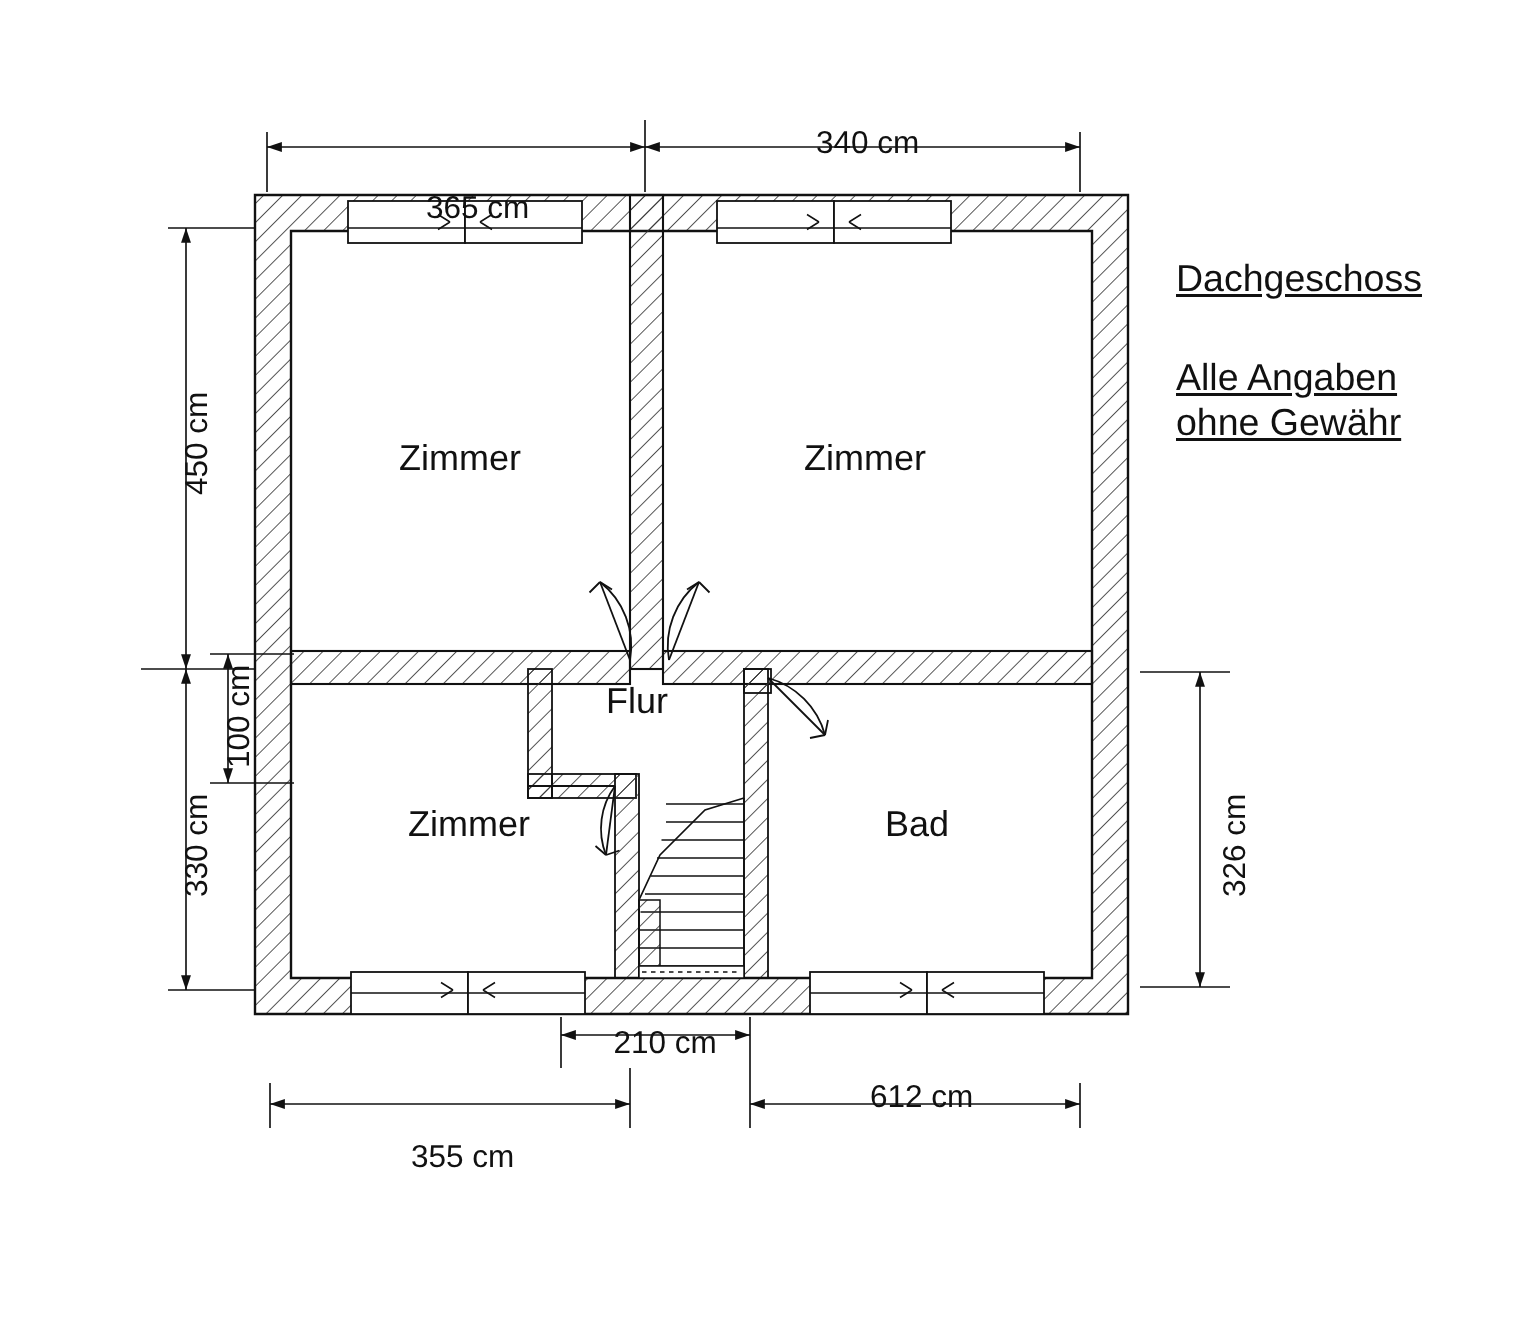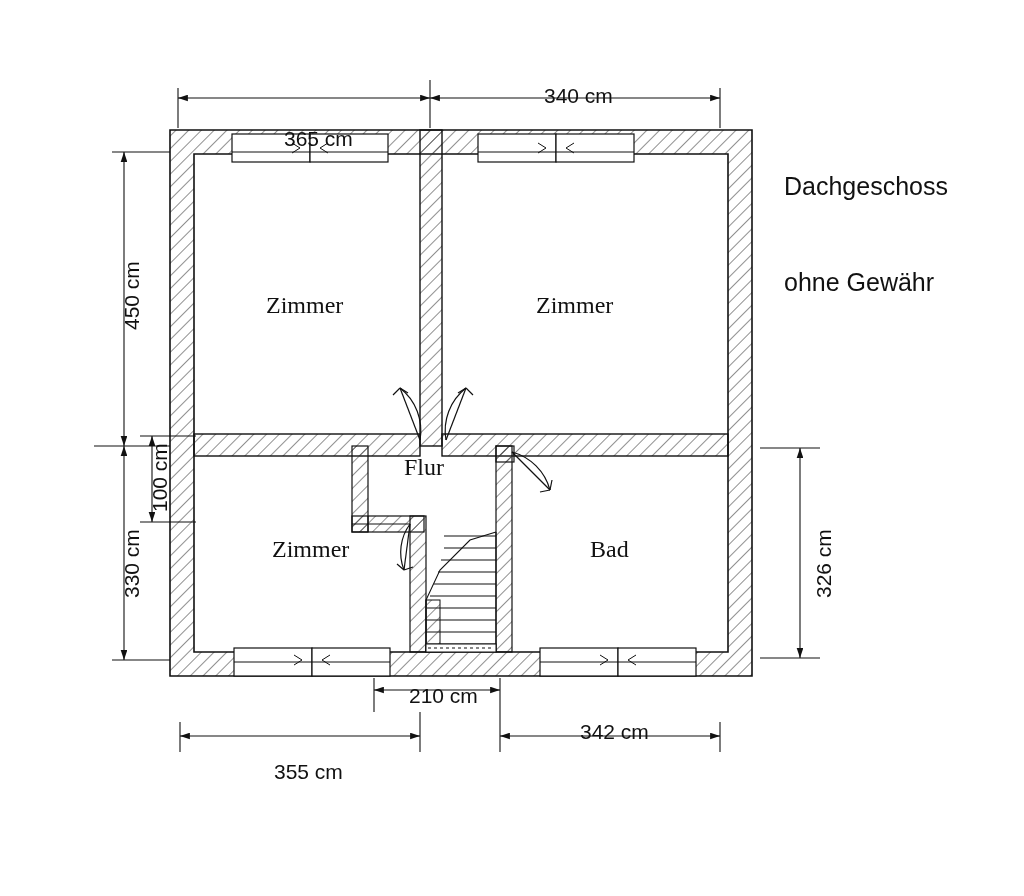--- a/index.html
+++ b/index.html
@@ -26,34 +26,35 @@
     left: 0; top: 0;
     width: 1024px;
     height: 896px;
   }
   .annot {
     position: absolute;
     font-family: "Liberation Sans", sans-serif;
     font-size: 23px;
     color: #111;
     white-space: nowrap;
+    text-decoration: underline;
   }
   .dim-label {
     position: absolute;
     font-family: "Liberation Sans", sans-serif;
     font-size: 21px;
     color: #111;
     white-space: nowrap;
   }
   .dim-label.vert {
     transform-origin: 0 0;
   }
   .room-label {
     position: absolute;
-    font-family: Liberation Serif, serif;
+    font-family: Liberation Sans, sans-serif;
     font-size: 24px;
     color: #111;
     white-space: nowrap;
   }
 </style>
 </head>
 <body>
 
 <div id="stage">
 
@@ -222,18 +223,19 @@
   <div class="dim-label" style="left:284px; top:84px;margin-top:43px;">365 cm</div>
   <div class="dim-label" style="left:544px; top:84px;">340 cm</div>
 
   <div class="dim-label vert" style="left:120px; top:330px; transform: rotate(-90deg);">450 cm</div>
   <div class="dim-label vert" style="left:148px; top:512px; transform: rotate(-90deg);">100 cm</div>
   <div class="dim-label vert" style="left:120px; top:598px; transform: rotate(-90deg);">330 cm</div>
   <div class="dim-label vert" style="left:812px; top:598px; transform: rotate(-90deg);">326 cm</div>
 
   <div class="dim-label" style="left:392px; top:684px;margin-left:17px;">210 cm</div>
   <div class="dim-label" style="left:274px; top:720px;margin-top:40px;">355 cm</div>
-  <div class="dim-label" style="left:580px; top:720px;">342 cm</div>
+  <div class="dim-label" style="left:580px; top:720px;">612 cm</div>
 
   <div class="annot" style="left:784px; top:172px; font-size:25px;">Dachgeschoss</div>
+  <div class="annot" style="left:784px; top:238px; font-size:25px;">Alle Angaben</div>
   <div class="annot" style="left:784px; top:268px; font-size:25px;">ohne Gewähr</div>
 
 </div>
 
 </body></html>

